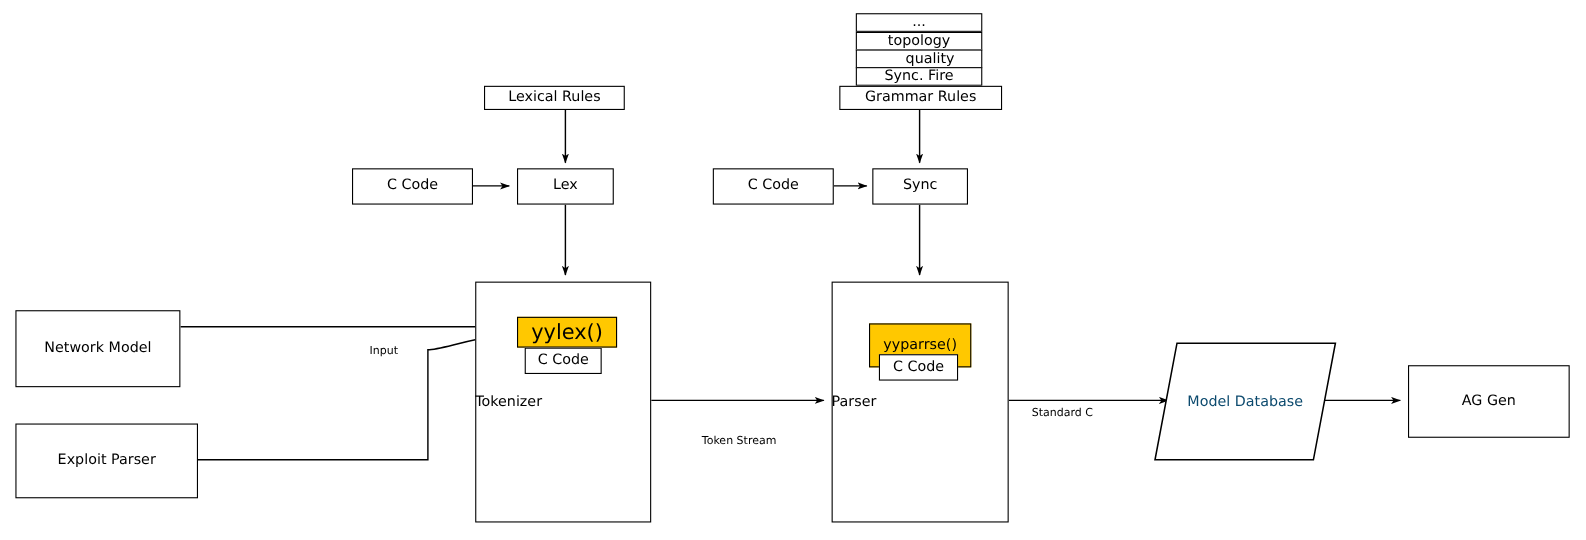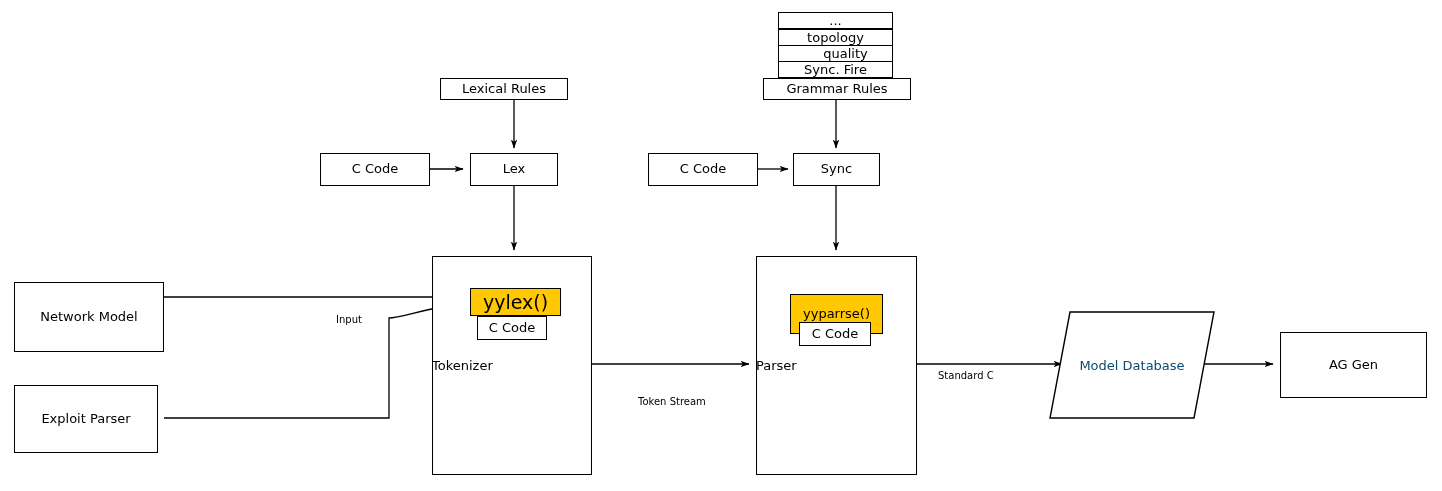--- a/index.html
+++ b/index.html
@@ -159,21 +159,21 @@
   </div>
 
   <div class="node" style="left:793px; top:153px; width:87px; height:33px;">
     <span>Sync</span>
   </div>
 
   <div class="node" style="left:14px; top:282px; width:150px; height:70px;">
     <span>Network Model</span>
   </div>
 
-  <div class="node" style="left:14px; top:385px; width:144px; height:68px;">
+  <div class="node" style="left:14px; top:385px; width:166px; height:68px;">
     <span>Exploit Parser</span>
   </div>
 
   <div class="container-box" style="left:432px; top:256px; width:160px; height:219px;"></div>
 
   <div class="node highlight" style="left:470px; top:288px; width:91px; height:28px; font-size:19px;">
     <span>yylex()</span>
   </div>
 
   <div class="node" style="left:477px; top:316px; width:70px; height:24px;">

